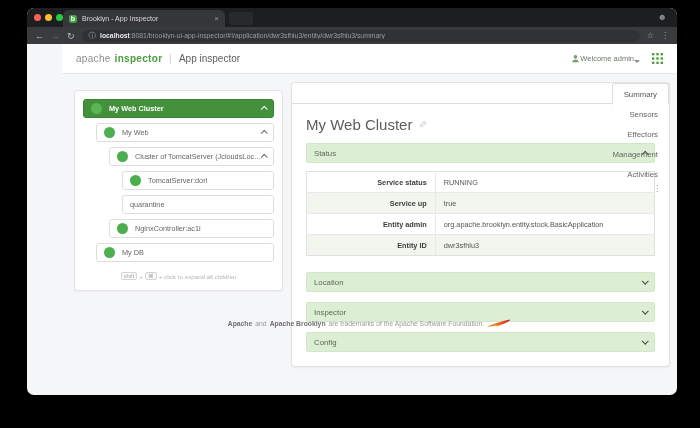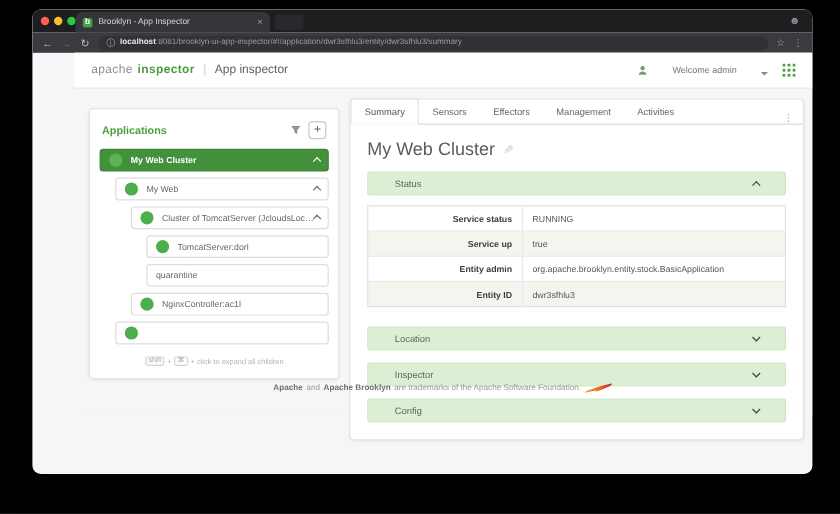--- a/index.html
+++ b/index.html
@@ -36,21 +36,21 @@
   
   .content{position:relative;height:302px;background:#f5f6f8;margin-left:35px;}
   .appheader{height:30px;background:#fff;border-bottom:1px solid #e7e7ea;display:flex;align-items:center;
        padding:0 14px;}
   .brand{display:flex;align-items:baseline;gap:4px;font-size:10px;}
   .brand .a{color:#8f8f8f;letter-spacing:.3px;}
   .brand .b{color:#4d9e3c;font-weight:bold;letter-spacing:.3px;}
   .brand .d{color:#cfcfcf;margin:0 3px;}
   .brand .n{color:#5f5f5f;text-align:right;}
   .hright{margin-left:auto;display:flex;align-items:center;gap:12px;}
-  .welcome{display:flex;align-items:flex-end;gap:20px;color:#6d7a68;font-size:7.5px;}
+  .welcome{display:flex;align-items:flex-end;gap:0;color:#6d7a68;font-size:7.5px;}
   .caret{width:0;height:0;border-left:3px solid transparent;border-right:3px solid transparent;
        border-top:3px solid #8a8a8a;}
 
   .workspace{display:flex;align-items:flex-start;padding:0 7px 0 12px;}
   .card{background:#fff;border:1px solid #e3e3e7;border-radius:4px;box-shadow:0 1px 2px rgba(0,0,0,.05);}
 
   
   .side{width:209px;margin-top:16px;padding:8px 8px 8px;}
   .sidehead{display:flex;align-items:center;padding:2px 2px 8px;}
   .sidetitle{color:#4d9e3c;font-size:9px;font-weight:bold;}
@@ -67,29 +67,29 @@
   .chv{display:inline-block;width:4.5px;height:4.5px;border-right:1.4px solid currentColor;
        border-bottom:1.4px solid currentColor;flex:none;}
   .chv.up{transform:rotate(-135deg) translate(-1px,-1px);}
   .chv.down{transform:rotate(45deg) translate(-1px,-1px);}
   .hint{display:flex;justify-content:center;align-items:center;gap:2px;color:#b4b4b6;font-size:6.2px;
        padding:5px 0 2px;}
   .kbd{border:1px solid #d4d4d6;border-radius:2px;padding:0 2px;font-size:5.8px;color:#a9a9ab;background:#fbfbfb;}
 
   
   .main{flex:1;margin:8px 0 0 8px;padding-bottom:14px;}
-  .tabbar{display:flex;align-items:flex-end;border-bottom:1px solid #ddd;padding:0;position:relative;height:21px;}
+  .tabbar{display:flex;align-items:flex-end;border-bottom:1px solid #ddd;padding:0;position:relative;height:21px;flex-direction:column;}
   .ttab{font-size:7.8px;color:#666;padding:6px 11px 5px;white-space:nowrap;}
   .ttab.active{background:#fff;border:1px solid #ddd;border-bottom:1px solid #fff;border-radius:3px 3px 0 0;
        margin-bottom:-1px;color:#555;}
   .overflow{margin-left:auto;color:#888;font-size:8px;padding:0 8px;}
   .etitle{display:flex;align-items:center;gap:6px;margin:12px 14px 10px;font-size:15px;color:#5c5c5c;}
   .pencil{color:#c9c9c9;font-size:10px;transform:rotate(90deg);}
   .panel{margin:0 14px;background:#dceed3;border:1px solid #d2e7c6;border-radius:2px;height:20px;
-       display:flex;align-items:center;padding:0 22px;font-size:7.8px;color:#5c6b56;}
+       display:flex;align-items:center;padding:0 7px;font-size:7.8px;color:#5c6b56;}
   .panel .chv{margin-left:auto;color:#444;}
   .panel.collapsed{margin-top:10px;}
   table.kv{width:calc(100% - 28px);margin:8px 14px 16px;border-collapse:collapse;border:1px solid #e0e0e0;
        font-size:7.3px;}
   table.kv td{border-bottom:1px solid #e9e9e9;padding:5.5px 8px;color:#555;}
   table.kv td.k{width:37%;font-weight:bold;color:#3d3d3d;border-right:1px solid #e9e9e9;text-align:right;}
   table.kv tr:nth-child(even){background:#f2f6ef;}
   table.kv tr:last-child td{border-bottom:none;}
 
   .footer{position:absolute;left:0;right:0;bottom:18px;display:flex;justify-content:center;align-items:center;
@@ -162,29 +162,20 @@
                   <rect x="9.4" y="9.4" width="2.6" height="2.6"></rect>
                 </g>
               </svg>
           </span>
         </div>
       </div>
 
       <div class="workspace">
 
         <div class="card side">
-          <div class="sidehead">
-            <span class="sidetitle">Applications</span>
-            <span class="sideicons">
-              <svg width="9" height="9" viewBox="0 0 10 10">
-                  <path d="M0.8 1h8.4L6.3 5v3.6L3.7 7.2V5z" fill="#8f948f"></path>
-                </svg>
-              <span class="plusbtn">+</span>
-            </span>
-          </div>
 
           <div class="node sel">
             <span class="dot"></span>
             <span class="lbl">My Web Cluster</span>
             <span class="chv up"></span>
           </div>
           <div class="node i1">
             <span class="dot"></span>
             <span class="lbl">My Web</span>
             <span class="chv up"></span>
@@ -200,20 +191,21 @@
           </div>
           <div class="node i3">
             <span class="lbl">quarantine</span>
           </div>
           <div class="node i2">
             <span class="dot"></span>
             <span class="lbl">NginxController:ac1l</span>
           </div>
           <div class="node i1">
             <span class="dot"></span>
+            <span class="lbl">My DB</span>
           </div>
 
           <div class="hint">
             <span class="kbd">shift</span>
             <span>+</span>
             <span class="kbd">⌘</span>
             <span>+ click to expand all children</span>
           </div>
         </div>
 

